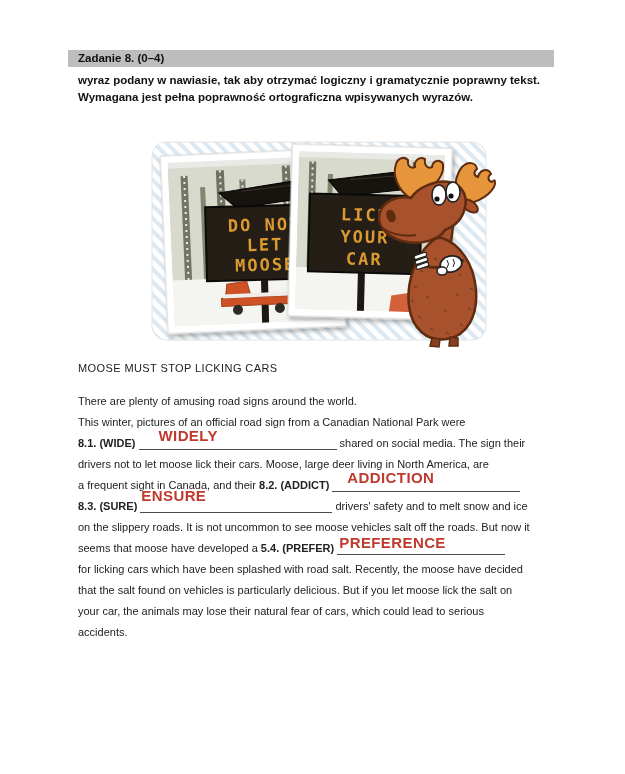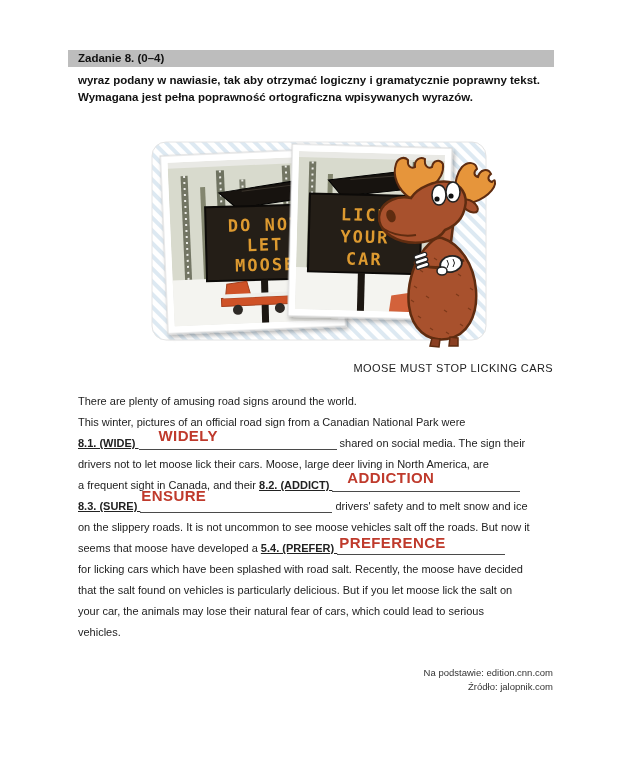--- a/index.html
+++ b/index.html
@@ -3,24 +3,24 @@
 <meta charset="utf-8">
 <style>
   html,body{margin:0;padding:0;background:#ffffff;}
   .page{position:relative;width:554px;height:774px;background:#fff;overflow:hidden;
         font-family:"Liberation Sans", sans-serif;color:#1c1c1c;}
   .task-bar{position:absolute;left:68px;top:50px;width:495px;height:17px;background:#bdbdbd;
         font-weight:bold;font-size:11.5px;line-height:17px;padding-left:10px;color:#111;}
   .instructions{position:absolute;left:78px;top:72px;width:482px;font-size:11.5px;
         font-weight:bold;line-height:17px;color:#111;}
   .instructions .tline{white-space:nowrap;}
-  .b{font-weight:bold;text-decoration:underline;}
+  .b{font-weight:bold;}
   .u{text-decoration:underline;}
   .illustration{position:absolute;left:148px;top:140px;width:350px;height:208px;}
-  .article-title{position:absolute;left:78px;top:362px;width:475px;text-align:right;
+  .article-title{position:absolute;left:78px;top:362px;width:475px;text-align:left;
         font-size:11px;letter-spacing:0.4px;color:#222;}
   .article{position:absolute;left:78px;top:391px;width:482px;font-size:11px;line-height:21px;color:#222;}
   .article .tline{white-space:nowrap;height:21px;}
   .gap{display:inline-block;position:relative;border-bottom:1px solid #4a4a4a;height:12px;
         vertical-align:-3px;}
   .gap .fill{position:absolute;color:#bf3a2c;font-weight:bold;font-size:15px;
         white-space:nowrap;letter-spacing:0.4px;}
   .sources{position:absolute;left:78px;top:666px;width:475px;text-align:right;
         font-size:9.5px;line-height:13.5px;color:#333;}
   svg text.led{font-family:"DejaVu Sans Mono", monospace;font-weight:bold;fill:#dd9a30;letter-spacing:2px;}
@@ -184,21 +184,17 @@
       <div class="tline"><span class="">This winter, pictures of an official road sign from a Canadian National Park were</span></div>
       <div class="tline"><span class="b ">8.1. (WIDE) </span><span class="gap" style="width: 198px;"><span class="fill" style="left: 20px; bottom: 3px;">WIDELY</span></span><span class=""> shared on social media. The sign their</span></div>
       <div class="tline"><span class="">drivers not to let moose lick their cars. Moose, large deer living in North America, are</span></div>
       <div class="tline"><span class="">a frequent sight in Canada, and their </span><span class="b ">8.2. (ADDICT) </span><span class="gap" style="width: 188px;"><span class="fill" style="left: 15px; bottom: 3px; margin-top: 10px;">ADDICTION</span></span></div>
       <div class="tline"><span class="b ">8.3. (SURE) </span><span class="gap" style="width: 192px;"><span class="fill" style="left: 1px; bottom: 6px;">ENSURE</span></span><span class=""> drivers' safety and to melt snow and ice</span></div>
       <div class="tline"><span class="">on the slippery roads. It is not uncommon to see moose vehicles salt off the roads. But now it</span></div>
       <div class="tline"><span class="">seems that moose have developed a </span><span class="b ">5.4. (PREFER) </span><span class="gap" style="width: 168px;"><span class="fill" style="left: 2px; bottom: 1px;">PREFERENCE</span></span></div>
       <div class="tline"><span class="">for licking cars which have been splashed with road salt. Recently, the moose have decided</span></div>
       <div class="tline"><span class="">that the salt found on vehicles is particularly delicious. But if you let moose lick the salt on</span></div>
       <div class="tline"><span class="">your car, the animals may lose their natural fear of cars, which could lead to serious</span></div>
-      <div class="tline"><span class="">vehicles.</span></div>
+      <div class="tline"><span class="">accidents.</span></div>
     </div>
 
-  <div class="sources">
-    <div>Na podstawie: edition.cnn.com</div>
-    <div>Źródło: jalopnik.com</div>
-  </div>
 
 </div>
 
 </body></html>

